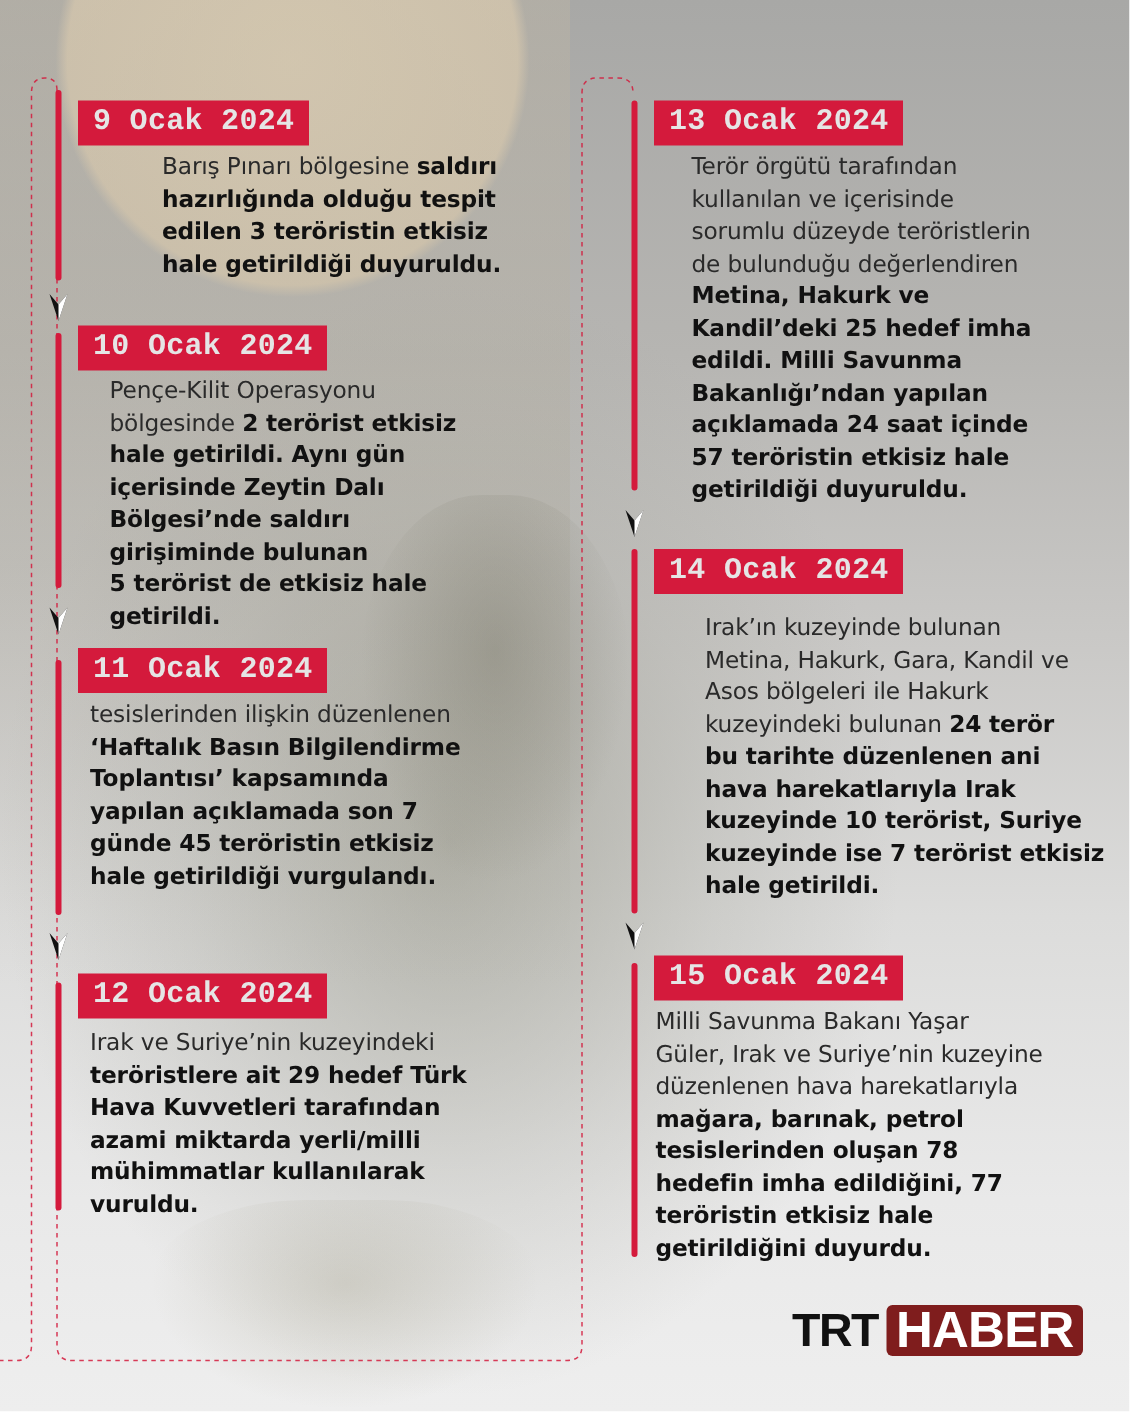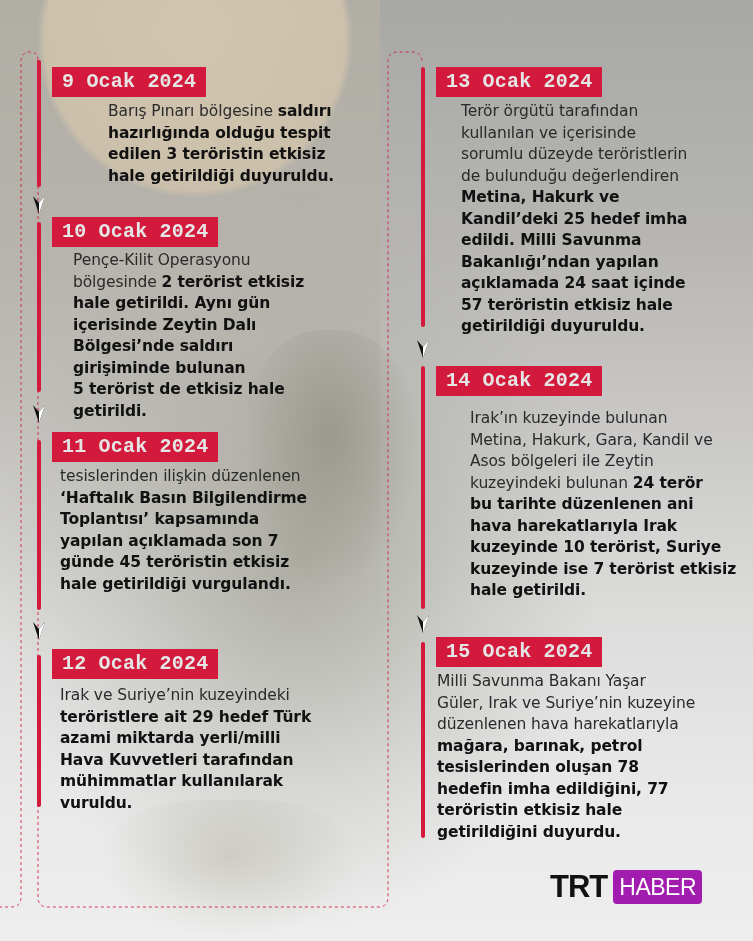--- a/index.html
+++ b/index.html
@@ -18,23 +18,23 @@
   .soldier2 { position:absolute; left:100px; top:800px; width:260px; height:140px; border-radius: 40%;
     background: radial-gradient(ellipse at 50% 40%, rgba(150,145,120,0.28), rgba(150,145,120,0) 70%); }
   svg.lines { position:absolute; left:0; top:0; width:753px; height:941px; }
   .date { position:absolute; height:30px; background:#d41a3c; color:#e5e5e5;
     font-family: Liberation Mono, monospace; font-weight:bold; font-size:20px;
     line-height:30px; padding: 0 10px; white-space:nowrap; letter-spacing:0.2px; }
   .text { position:absolute; color:#1a1a1a; font-size:15.5px; line-height:21.5px;
     font-family: "DejaVu Sans", sans-serif; }
   .text .n { font-weight: normal; color:#2a2a2a; letter-spacing:-0.1px; }
   .text .b { font-weight: bold; color:#111; letter-spacing:-0.1px; }
-  .logo { position:absolute; left:550px; top:870px; height:34px; display:flex; align-items:center; }
+  .logo { position:absolute; left:528px; top:870px; height:34px; display:flex; align-items:center; }
   .logo .trt { font-family:"Liberation Sans", sans-serif; font-weight:bold; font-size:31px; color:#111; letter-spacing:-1px; margin-right:6px; line-height:34px; }
-  .logo .haber { background:#a21caf; color:#fff; font-family:"Liberation Sans", sans-serif; font-weight:normal; font-size:23px; letter-spacing:-0.5px; padding:0 6px; border-radius:4px; line-height:34px; height:34px; }
+  .logo .haber { background:#7f1d1d; color:#fff; font-family:"Liberation Sans", sans-serif; font-weight:bold; font-size:34px; letter-spacing:-0.5px; padding:0 6px; border-radius:4px; line-height:34px; height:34px; }
 </style>
 </head>
 <body>
 
 <div class="bg"></div>
 <div class="bg-left"></div>
 <div class="soldier"></div>
 <div class="soldier2"></div>
 
 <svg class="lines" viewBox="0 0 753 941">
@@ -96,22 +96,22 @@
     <div><span class="b">Toplantısı’ kapsamında</span></div>
     <div><span class="b">yapılan açıklamada son 7</span></div>
     <div><span class="b">günde 45 teröristin etkisiz</span></div>
     <div><span class="b">hale getirildiği vurgulandı.</span></div>
   </div>
 
 <div class="date" style="left:52px;top:649px;">12 Ocak 2024</div>
 <div class="text" style="left:60px;top:685px;">
     <div><span class="n">Irak ve Suriye’nin kuzeyindeki</span></div>
     <div><span class="b">teröristlere ait 29 hedef Türk</span></div>
+    <div><span class="b">Hava Kuvvetleri tarafından</span></div>
     <div><span class="b">azami miktarda yerli/milli</span></div>
-    <div><span class="b">Hava Kuvvetleri tarafından</span></div>
     <div><span class="b">mühimmatlar kullanılarak</span></div>
     <div><span class="b">vuruldu.</span></div>
   </div>
 
 <div class="date" style="left:436px;top:67px;">13 Ocak 2024</div>
 <div class="text" style="left:437px;top:101px;margin-left:24px;">
     <div><span class="n">Terör örgütü tarafından</span></div>
     <div><span class="n">kullanılan ve içerisinde</span></div>
     <div><span class="n">sorumlu düzeyde teröristlerin</span></div>
     <div><span class="n">de bulunduğu değerlendiren</span></div>
@@ -121,21 +121,21 @@
     <div><span class="b">Bakanlığı’ndan yapılan</span></div>
     <div><span class="b">açıklamada 24 saat içinde</span></div>
     <div><span class="b">57 teröristin etkisiz hale</span></div>
     <div><span class="b">getirildiği duyuruldu.</span></div>
   </div>
 
 <div class="date" style="left:436px;top:366px;">14 Ocak 2024</div>
 <div class="text" style="left:437px;top:408px;margin-left:33px;">
     <div><span class="n">Irak’ın kuzeyinde bulunan</span></div>
     <div><span class="n">Metina, Hakurk, Gara, Kandil ve</span></div>
-    <div><span class="n">Asos bölgeleri ile Zeytin</span></div>
+    <div><span class="n">Asos bölgeleri ile Hakurk</span></div>
     <div><span class="n">kuzeyindeki bulunan </span><span class="b">24 terör</span></div>
     <div><span class="b">bu tarihte düzenlenen ani</span></div>
     <div><span class="b">hava harekatlarıyla Irak</span></div>
     <div><span class="b">kuzeyinde 10 terörist, Suriye</span></div>
     <div><span class="b">kuzeyinde ise 7 terörist etkisiz</span></div>
     <div><span class="b">hale getirildi.</span></div>
   </div>
 
 <div class="date" style="left:436px;top:637px;">15 Ocak 2024</div>
 <div class="text" style="left:437px;top:671px;">

